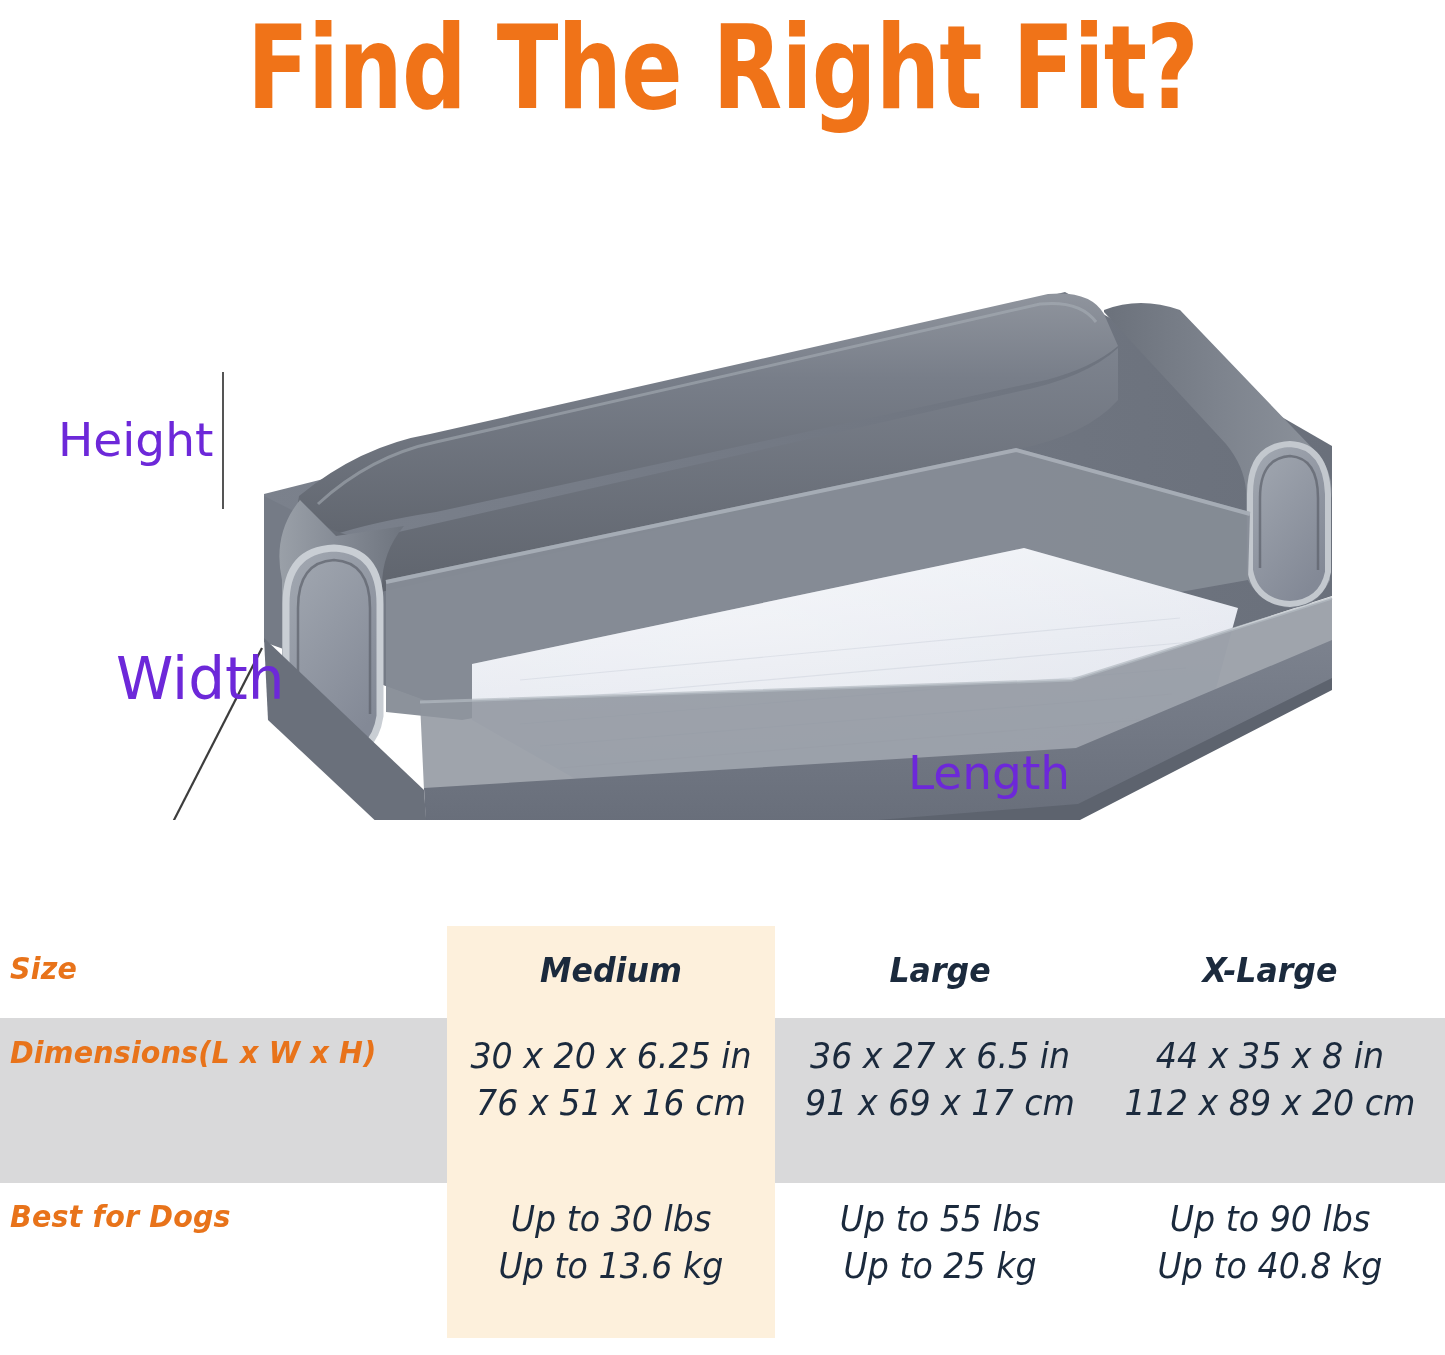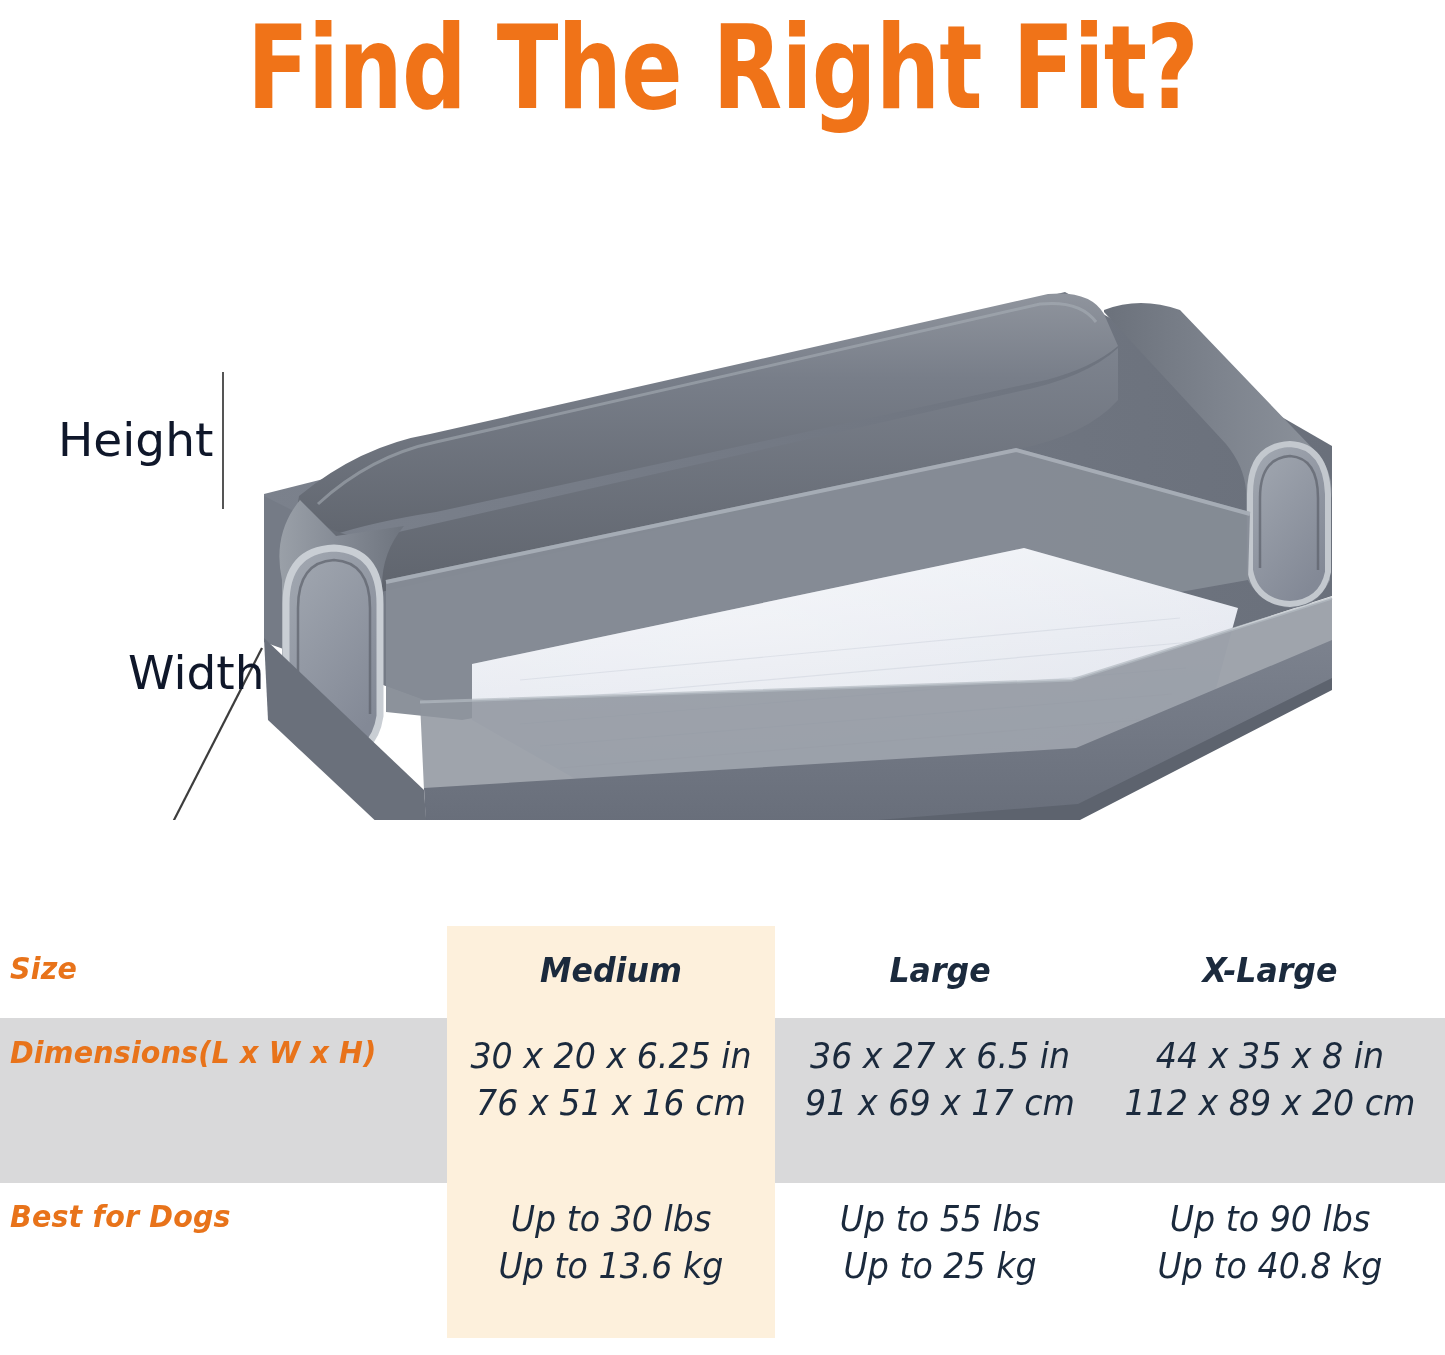--- a/index.html
+++ b/index.html
@@ -31,25 +31,25 @@
 
   
   .hero { position: absolute; left: 0; top: 250px; width: 1445px; height: 570px; }
   .hero svg { display:block; width: 1445px; height: 570px; }
 
   
   .dimlabel {
     position: absolute;
     font-family: "DejaVu Sans", "Liberation Sans", sans-serif;
     font-weight: 400;
-    color: #0f172a;
+    color: #6d28d9;
     white-space: nowrap;
   }
   .lbl-height { left: 58px;  top: 412px; font-size: 47px; }
-  .lbl-width  { left: 128px; top: 645px; font-size: 47px; }
+  .lbl-width  { left: 116px; top: 645px; font-size: 58px; }
   .lbl-length { left: 908px; top: 745px; font-size: 47px; }
 
   .leader { position: absolute; background: #4a4a4a; }
   
   .leader-v { left: 222px; top: 372px; width: 2px; height: 137px; background:#555; }
 
   
   .table { position: absolute; left: 0; top: 908px; width: 1445px; height: 447px; font-style: italic; }
 
   .band-grey {
@@ -206,20 +206,21 @@
 
       <path d="M262,398 L128,660" fill="none" stroke="#3d3d3d" stroke-width="2.2"></path>
       <path d="M433,628 L1398,720" fill="none" stroke="#3d3d3d" stroke-width="2.2"></path>
     </svg>
   </div>
 
   <div class="leader leader-v"></div>
 
   <div class="dimlabel lbl-height">Height</div>
   <div class="dimlabel lbl-width">Width</div>
+  <div class="dimlabel lbl-length">Length</div>
 
   <div class="table">
 
     <div class="band-grey"></div>
     <div class="band-cream"></div>
 
     <div class="cell rowlabel lbl-size">Size</div>
     <div class="cell rowlabel lbl-dims">Dimensions(L x W x H)</div>
     <div class="cell rowlabel lbl-dogs">Best for Dogs</div>
 

